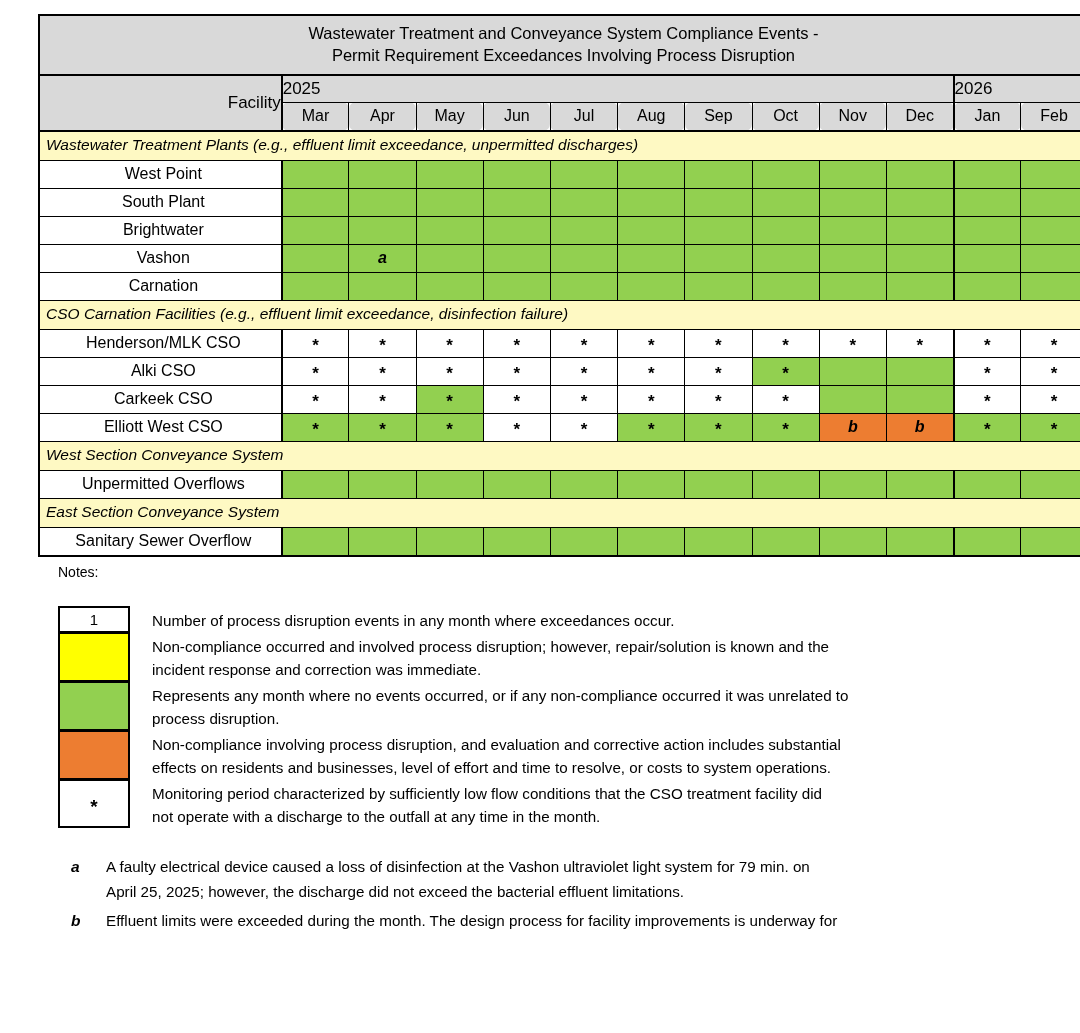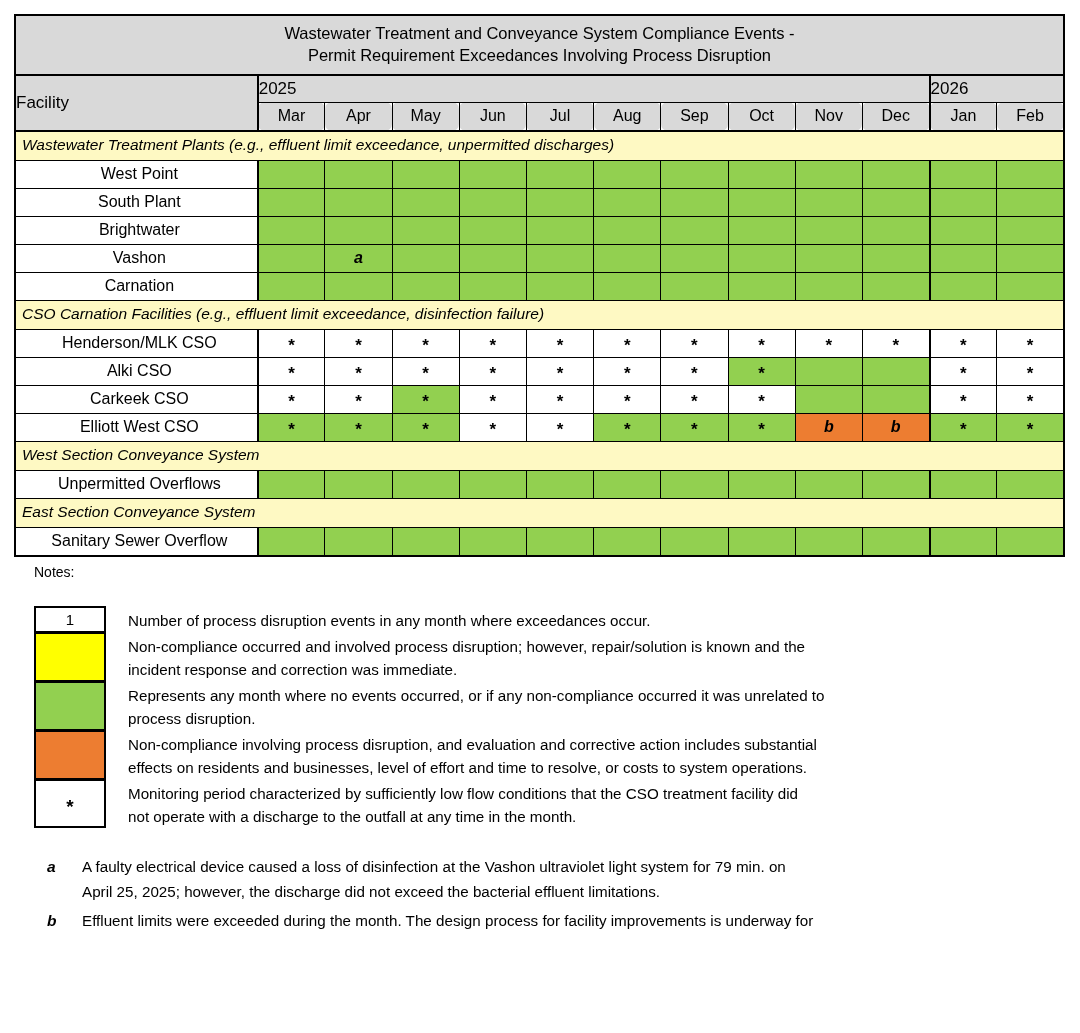--- a/index.html
+++ b/index.html
@@ -13,20 +13,21 @@
     font-family: "Liberation Sans", sans-serif;
     color: #000000;
     -webkit-font-smoothing: antialiased;
   }
   .page {
     position: relative;
     width: 927px;
     height: 1033px;
     box-sizing: border-box;
     padding: 14px 14px 0 14px;
+    margin-left: 24px;
   }
 
   
   table.compliance {
     border-collapse: collapse;
     table-layout: fixed;
     width: 1051px;
     border: 2px solid #000;
   }
   table.compliance td,
@@ -46,21 +47,21 @@
     font-size: 16.5px;
     line-height: 1.35;
     padding: 6px 4px 7px 4px !important;
     border-bottom: 2px solid #000 !important;
   }
   .title-line { display: block; }
 
   
   .facility-head {
     background: #d9d9d9;
-    text-align: left;
+    text-align: right;
     font-weight: bold;
     font-size: 17px;
     border-right: 2px solid #000 !important;
     border-bottom: 2px solid #000 !important;
   }
   .year-head {
     background: #d9d9d9;
     text-align: left;
     font-weight: bold;
     font-size: 17px;

